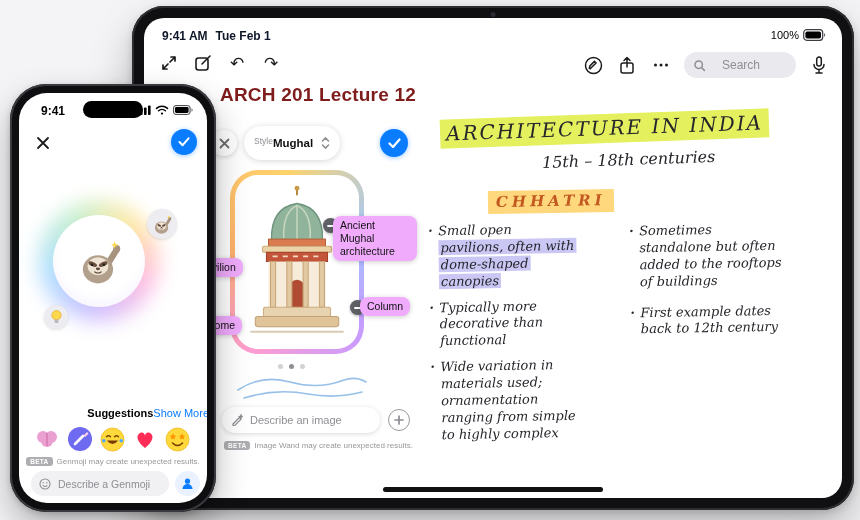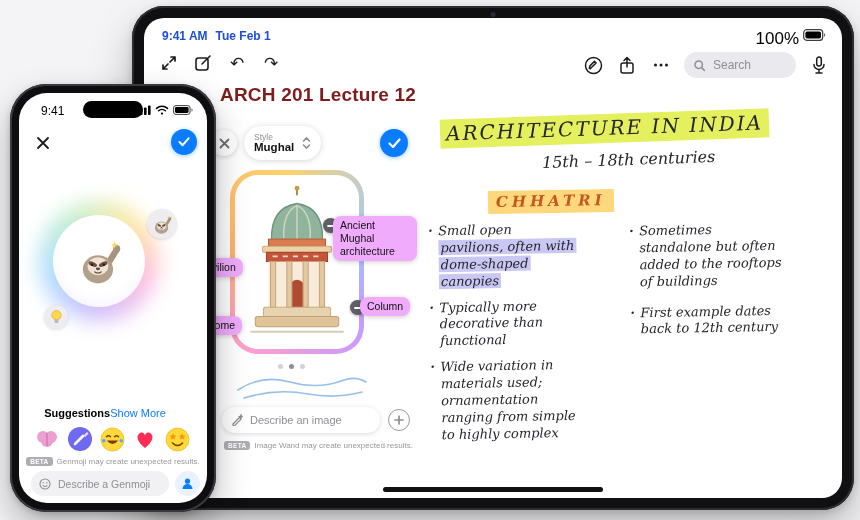--- a/index.html
+++ b/index.html
@@ -6,29 +6,29 @@
   body{width:860px;height:520px;background:#f4f4f6;font-family:"Liberation Sans",sans-serif;position:relative;overflow:hidden}
   .abs{position:absolute}
   svg{display:block}
 
   
   .ipad-frame{position:absolute;left:132px;top:6px;width:722px;height:504px;background:#101013;border-radius:32px;
     box-shadow:0 20px 40px rgba(0,0,0,.25),0 3px 8px rgba(0,0,0,.15), inset 0 0 0 2px #2e2e32;z-index:1}
   .ipad-camera{position:absolute;top:6px;left:50%;transform:translateX(-50%);width:5px;height:5px;border-radius:50%;background:#2b2b35}
   .ipad-screen{position:absolute;left:12px;top:12px;right:12px;bottom:12px;background:#fff;border-radius:20px;overflow:hidden}
 
-  .ipad-status-left{left:18px;top:11px;font-size:12px;font-weight:700;color:#1d4ed8;display:flex;gap:8px}
-  .ipad-status-right{right:16px;top:11px;display:flex;align-items:flex-start;gap:4px;font-size:17px;color:#000}
+  .ipad-status-left{left:18px;top:11px;font-size:12px;font-weight:700;color:#0f172a;display:flex;gap:8px}
+  .ipad-status-right{right:16px;top:11px;display:flex;align-items:flex-start;gap:4px;font-size:11px;color:#000}
 
   .tb-icon{width:22px;height:22px;display:flex;align-items:center;justify-content:center;color:#1c1c1e}
   .tb-left{left:14px;top:34px;display:flex;gap:12px;align-items:center}
   .tb-center{left:296px;top:34px;display:flex;gap:16px;align-items:center}
   .tb-right{right:12px;top:34px;display:flex;gap:12px;align-items:center}
   .tb-aa{font-size:15px;color:#1c1c1e;letter-spacing:.5px}
-  .search-pill{width:112px;height:26px;background:#e9e9ee;border-radius:13px;display:flex;align-items:center;gap:5px;padding:3px 9px;box-sizing:border-box}
+  .search-pill{width:112px;height:26px;background:#e9e9ee;border-radius:13px;display:flex;align-items:center;gap:14px;padding:3px 9px;box-sizing:border-box}
   .search-pill input{border:none;outline:none;background:transparent;font-size:12px;width:70px;color:#1c1c1e}
   .search-pill input::placeholder{color:#8e8e93}
   .arrow-glyph{font-size:17px;line-height:1;color:#1c1c1e;font-family:"DejaVu Sans",sans-serif}
 
   .note-title{left:76px;top:66px;font-size:19px;font-weight:700;color:#7f1d1d;letter-spacing:.2px}
 
   
   .hw{font-family:"DejaVu Serif",serif;font-style:italic;color:#25252b}
   .hw-heading{left:296px;top:98px;font-size:20px;letter-spacing:2px;transform:rotate(-2deg);white-space:nowrap}
   .hl-yellow{background:#e4f05e;padding:2px 6px 3px}
@@ -40,21 +40,21 @@
   .hw-col-right{left:486px;top:204px;width:158px}
   .hw-bullet{position:relative;padding-left:10px;margin-bottom:9px}
   .hw-bullet:before{content:"·";position:absolute;left:0;top:0;font-weight:700}
   .hl-purple{background:#cbc7f4;padding:0 2px;box-decoration-break:clone;-webkit-box-decoration-break:clone}
 
   .note-body{left:74px;top:437px;width:600px;font-size:12.5px;color:#1c1c1e;line-height:1.6}
 
   
   .wand-close{left:67px;top:112px;width:26px;height:26px;border-radius:50%;background:#fff;box-shadow:0 1px 5px rgba(0,0,0,.18);display:flex;align-items:center;justify-content:center}
   .style-pill{left:100px;top:108px;height:34px;background:#fff;border-radius:17px;box-shadow:0 1px 6px rgba(0,0,0,.16);display:flex;align-items:center;gap:8px;padding:0 10px}
-  .style-col{display:flex;flex-direction:column;line-height:1.05}
+  .style-col{display:flex;flex-direction:row;line-height:1.05}
   .style-label{font-size:8.5px;color:#8e8e93}
   .style-value{font-size:11.5px;color:#111;font-weight:600}
   .wand-check,.genmoji-check{border-radius:50%;background:#0a7cff;display:flex;align-items:center;justify-content:center;box-shadow:0 1px 5px rgba(10,124,255,.4)}
   .wand-check{left:236px;top:111px;width:28px;height:28px}
 
   .wand-frame{left:86px;top:152px;width:134px;height:184px;border-radius:28px;padding:5px;box-sizing:border-box;
     background:conic-gradient(from 210deg,#ff9ecf,#ffb36b,#ffd36b,#a0c8ff,#c79bff,#ff9ecf)}
   .wand-frame:before{content:"";position:absolute;inset:-10px;border-radius:36px;
     background:conic-gradient(from 210deg,#ff9ecf,#ffb36b,#ffd36b,#a0c8ff,#c79bff,#ff9ecf);filter:blur(14px);opacity:.55;z-index:-1}
   .wand-inner{width:100%;height:100%;background:#fff;border-radius:23px;display:flex;align-items:center;justify-content:center;overflow:hidden}
@@ -75,37 +75,37 @@
   .beta-badge{background:#aeaeb2;color:#fff;font-size:6.5px;font-weight:700;padding:1px 4px;border-radius:3px;letter-spacing:.3px}
   .ipad-beta{left:80px;top:423px}
 
   .home-indicator{left:50%;transform:translateX(-50%);bottom:6px;width:220px;height:5px;border-radius:3px;background:#111}
 
   
   .iphone-frame{position:absolute;left:10px;top:84px;width:206px;height:428px;background:#0e0e11;border-radius:36px;
     box-shadow:0 16px 34px rgba(0,0,0,.28),0 2px 6px rgba(0,0,0,.18), inset 0 0 0 2px #39393f;z-index:2}
   .iphone-screen{position:absolute;left:9px;top:9px;right:9px;bottom:9px;background:#fff;border-radius:28px;overflow:hidden}
   .dynamic-island{position:absolute;top:8px;left:50%;transform:translateX(-50%);width:60px;height:17px;background:#000;border-radius:9px}
-  .ip-status-time{left:22px;top:11px;font-size:12px;font-weight:400;color:#000}
+  .ip-status-time{left:22px;top:11px;font-size:12px;font-weight:700;color:#000}
   .ip-status-icons{right:14px;top:12px;display:flex;align-items:center;gap:4px}
 
   .genmoji-close{left:14px;top:40px;width:20px;height:20px;display:flex;align-items:center;justify-content:center}
   .genmoji-check{left:152px;top:36px;width:26px;height:26px}
 
   .genmoji-glow{left:30px;top:118px;width:100px;height:100px;border-radius:50%;display:flex;align-items:center;justify-content:center}
   .genmoji-glow:before{content:"";position:absolute;inset:-10px;border-radius:50%;
     background:conic-gradient(from 40deg,#ffe58f,#ffb0dc,#c5b3ff,#9fd8ff,#b8ecc9,#ffe58f);filter:blur(10px);opacity:.85}
   .genmoji-glow:after{content:"";position:absolute;inset:4px;border-radius:50%;background:radial-gradient(circle at 50% 42%,#ffffff 55%,#f2ecff 100%)}
   .genmoji-main{position:relative;z-index:2}
 
   .mini-blob{border-radius:50%;background:#ededf1;display:flex;align-items:center;justify-content:center;box-shadow:0 1px 3px rgba(0,0,0,.12)}
   .mini-sloth{left:128px;top:116px;width:30px;height:30px}
   .mini-bulb{left:25px;top:212px;width:24px;height:24px}
 
-  .sugg-row{left:7px;top:314px;width:158px;display:flex;justify-content:center;align-items:baseline}
+  .sugg-row{left:32px;top:314px;width:158px;display:flex;justify-content:flex-end;align-items:baseline}
   .sugg-label{font-size:11px;font-weight:700;color:#000}
   .show-more{font-size:11px;color:#0a7cff}
   .emoji-row{left:14px;top:332px;width:158px;display:flex;justify-content:space-between;align-items:center}
   .emoji-item{width:28px;height:28px;display:flex;align-items:center;justify-content:center}
   .phone-beta{left:0;top:364px;width:100%;justify-content:center}
 
   .genmoji-input{left:12px;top:378px;width:138px;height:25px;background:#f1f1f4;border-radius:13px;display:flex;align-items:center;gap:5px;padding:0 8px;box-sizing:border-box}
   .genmoji-input input{border:none;outline:none;background:transparent;font-size:10.5px;width:100px;color:#1c1c1e}
   .genmoji-input input::placeholder{color:#8e8e93}
   .person-btn{left:156px;top:378px;width:25px;height:25px;border-radius:50%;background:#eaf2ff;display:flex;align-items:center;justify-content:center}

